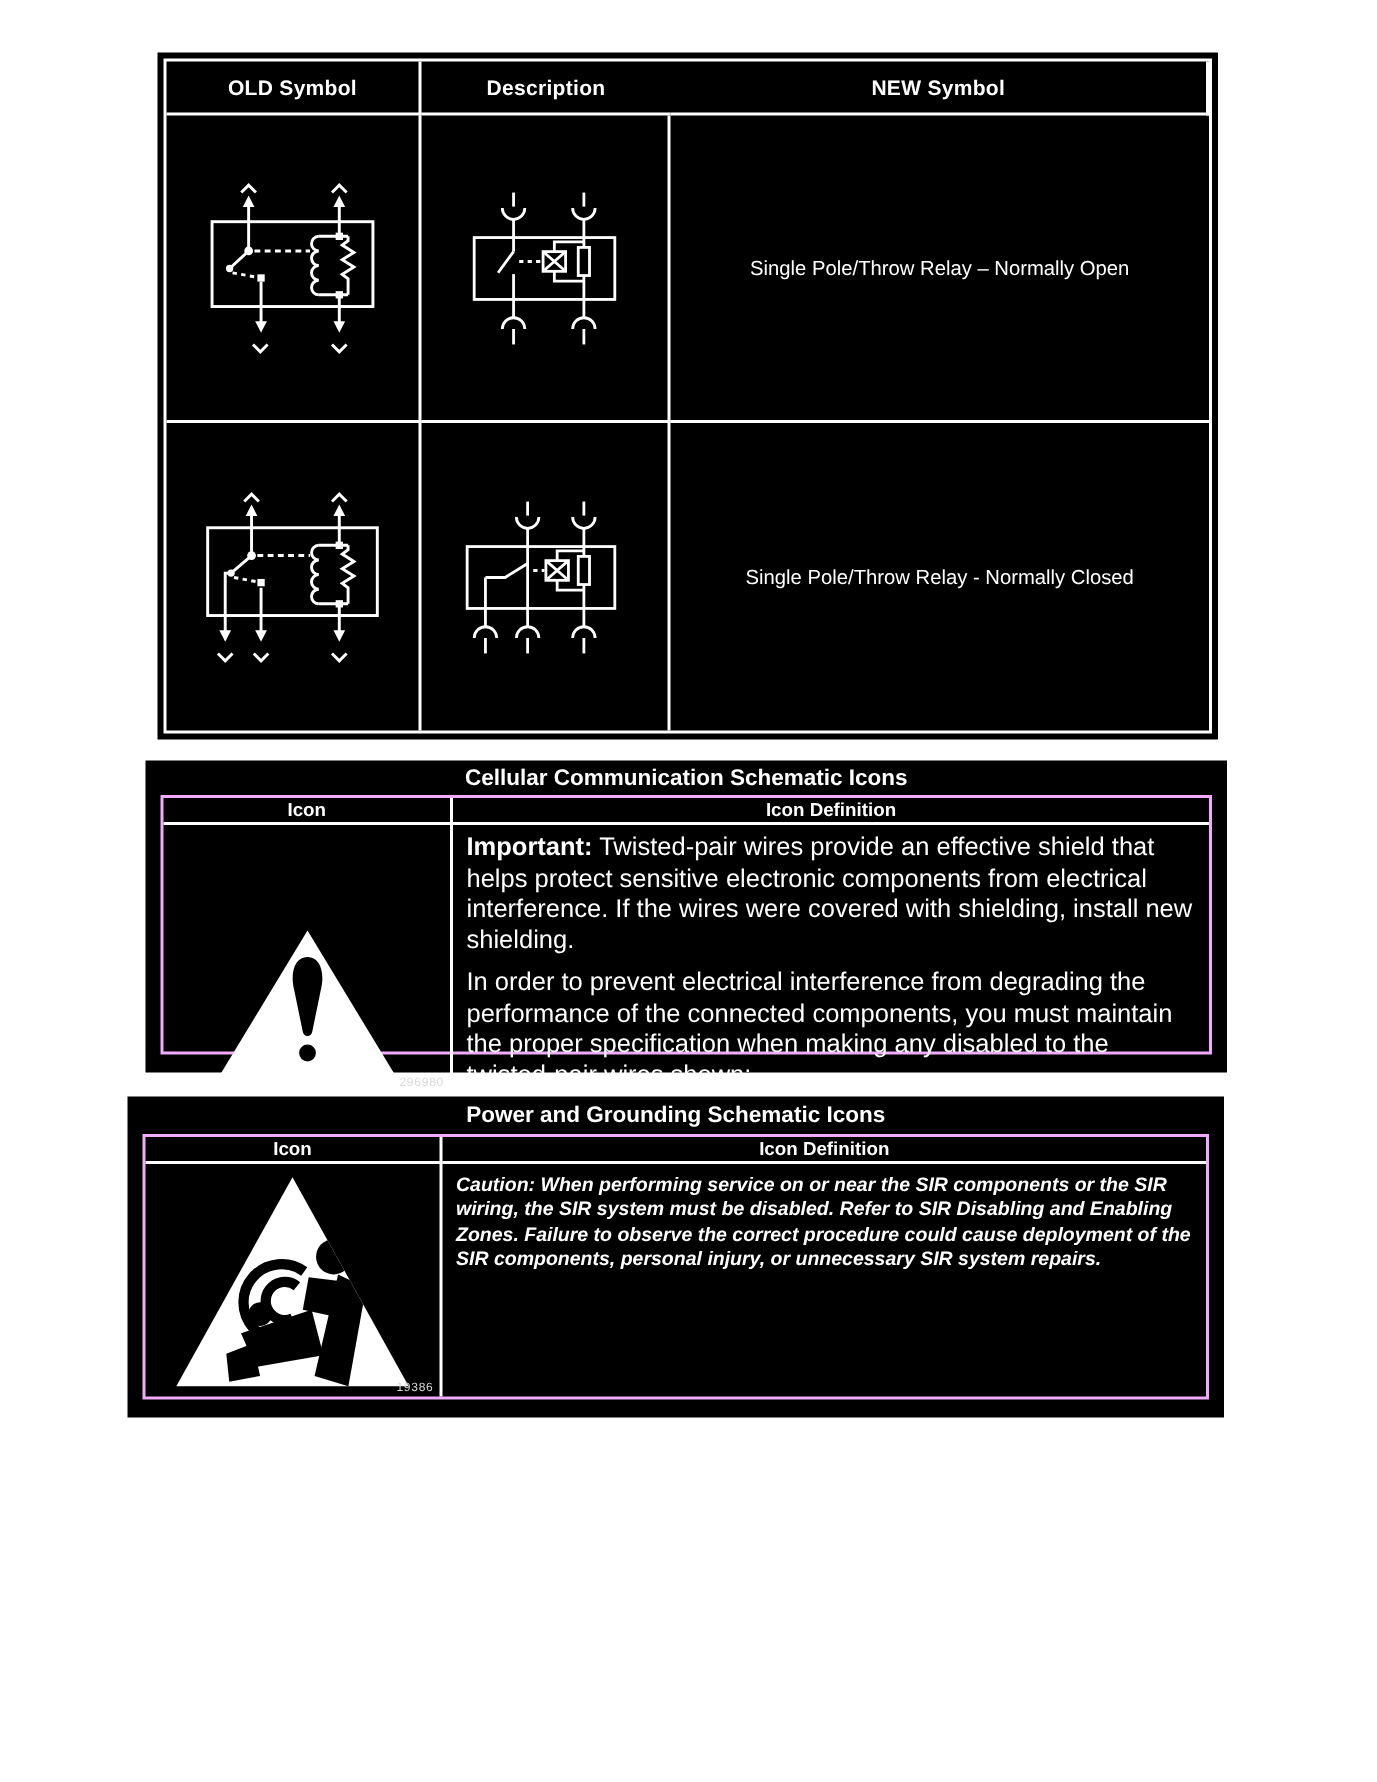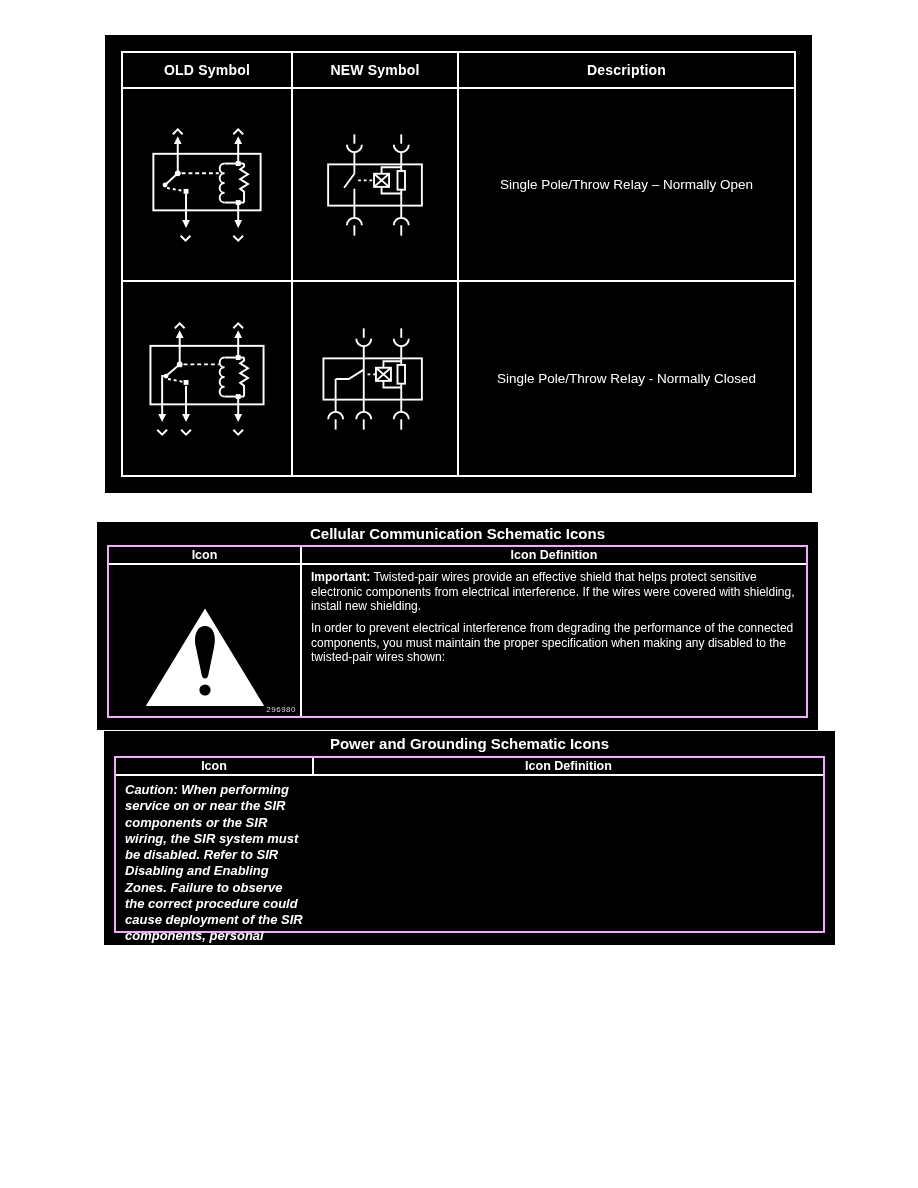--- a/index.html
+++ b/index.html
@@ -3,21 +3,21 @@
 <meta charset="utf-8">
 <style>
   html,body{margin:0;padding:0}
   body{
     width:918px;height:1188px;background:#fff;position:relative;
     font-family:"Liberation Sans",sans-serif;color:#fff;
   }
   .tbl{position:absolute;background:#000;box-sizing:border-box}
 
   
-  #symbols{left:105px;top:35px;width:707px;height:458px;padding:16px}
+  #symbols{left:105px;top:35px;width:707px;height:458px;padding:4px}
   #symbols .inner{
     border:2px solid #fff;height:100%;box-sizing:border-box;
     display:grid;grid-template-columns:170px 166px 1fr;grid-template-rows:36px 1fr 1fr;
   }
   .c{box-sizing:border-box;display:flex;align-items:center;justify-content:center}
   .br{border-right:2px solid #fff}
   .bb{border-bottom:2px solid #fff}
   .hcell{font-weight:bold;font-size:14px;letter-spacing:.2px}
   .desc{font-size:13.5px;padding:0 14px;}
   .sym svg{display:block}
@@ -26,46 +26,46 @@
   .ititle{display:flex;align-items:center;justify-content:center;font-weight:bold;font-size:15px}
   .itable{
     margin:0 10px;border:2px solid #f0abfc;box-sizing:border-box;
     display:grid;
   }
   .ihead{font-weight:bold;font-size:12.5px;display:flex;align-items:center;justify-content:center;box-sizing:border-box}
   .iconcell{position:relative;display:flex;align-items:flex-end;justify-content:center;box-sizing:border-box}
   .fignum{position:absolute;right:4px;bottom:2px;font-size:8px;color:#d8d8d8;letter-spacing:.5px}
 
   
-  #cellular{left:97px;top:522px;width:721px;height:208px}
+  #cellular{left:97px;top:507px;width:721px;height:208px}
   #cellular .ititle{height:23px}
   #cellular .itable{height:173px;grid-template-columns:193px 1fr;grid-template-rows:18px 1fr}
-  #cellular .defcell{padding:5px 9px 0 9px;font-size:12px;line-height:1.22;box-sizing:border-box}
+  #cellular .defcell{padding:5px 9px 0 9px;font-size:17px;line-height:1.22;box-sizing:border-box}
   #cellular p{margin:0}
   #cellular p + p{margin-top:7px}
   #cellular ul{margin:6px 0 0 0;padding-left:26px}
   #cellular li{margin-bottom:5px}
 
   
-  #power{left:104px;top:731px;width:731px;height:214px}
+  #power{left:85px;top:731px;width:731px;height:214px}
   #power .ititle{height:25px}
   #power .itable{height:177px;grid-template-columns:198px 1fr;grid-template-rows:18px 1fr}
   #power .defcell{padding:6px 10px 0 9px;font-size:13px;line-height:1.25;
     font-weight:bold;font-style:italic;box-sizing:border-box}
   #power p{margin:0}
 </style>
 </head>
 <body>
 
 <section class="tbl" id="symbols">
   <div class="inner">
 
     <div class="c br bb hcell">OLD Symbol</div>
+    <div class="c bb hcell">Description</div>
     <div class="c br bb hcell">NEW Symbol</div>
-    <div class="c bb hcell">Description</div>
 
     <div class="c br bb sym">
       <svg width="156" height="118" viewBox="0 0 160 120">
         <g stroke="#fff" stroke-width="2" fill="none">
           <rect x="25" y="28" width="110" height="58"></rect>
           <path d="M45,8 L50,3 L55,8"></path>
             <path d="M107,8 L112,3 L117,8"></path>
           <path d="M53,112 L58,117 L63,112"></path>
             <path d="M107,112 L112,117 L117,112"></path>
           <line x1="50" y1="48" x2="50" y2="16"></line>
@@ -216,18 +216,41 @@
     </div>
   </div>
 </section>
 
 <section class="tbl" id="power">
   <div class="ititle">Power and Grounding Schematic Icons</div>
   <div class="itable">
     <div class="c br bb ihead">Icon</div>
     <div class="c bb ihead">Icon Definition</div>
 
+    <div class="iconcell br">
+      <svg width="168" height="152" viewBox="0 0 170 155">
+        <defs>
+            <clipPath id="sirclip">
+              <polygon points="85,6 6,148 164,148"></polygon>
+            </clipPath>
+          </defs>
+        <polygon points="85,6 6,148 164,148" fill="#fff"></polygon>
+        <g clip-path="url(#sirclip)">
+          <circle cx="113" cy="60" r="12" fill="#000"></circle>
+          <path d="M116,72 L135,81 L123,148 L100,141 Z" fill="#000"></path>
+          <path d="M96,74 L121,77 L115,101 L92,96 Z" fill="#000"></path>
+          <path d="M50,112 L98,96 L106,127 L60,135 Z" fill="#000"></path>
+          <path d="M40,126 L58,119 L63,141 L42,145 Z" fill="#000"></path>
+          <g stroke="#000" stroke-width="7" fill="none">
+            <path d="M93,70 A26,26 0 1 0 93,112"></path>
+            <path d="M88,80 A13,13 0 1 0 85,102"></path>
+          </g>
+          <circle cx="63" cy="99" r="8" fill="#000"></circle>
+        </g>
+      </svg>
+      <span class="fignum">19386</span>
+    </div>
 
     <div class="defcell">
       <p>Caution: When performing service on or near the SIR components or the SIR wiring, the SIR system must be disabled. Refer to SIR Disabling and Enabling Zones. Failure to observe the correct procedure could cause deployment of the SIR components, personal injury, or unnecessary SIR system repairs.</p>
     </div>
   </div>
 </section>
 
 </body></html>

